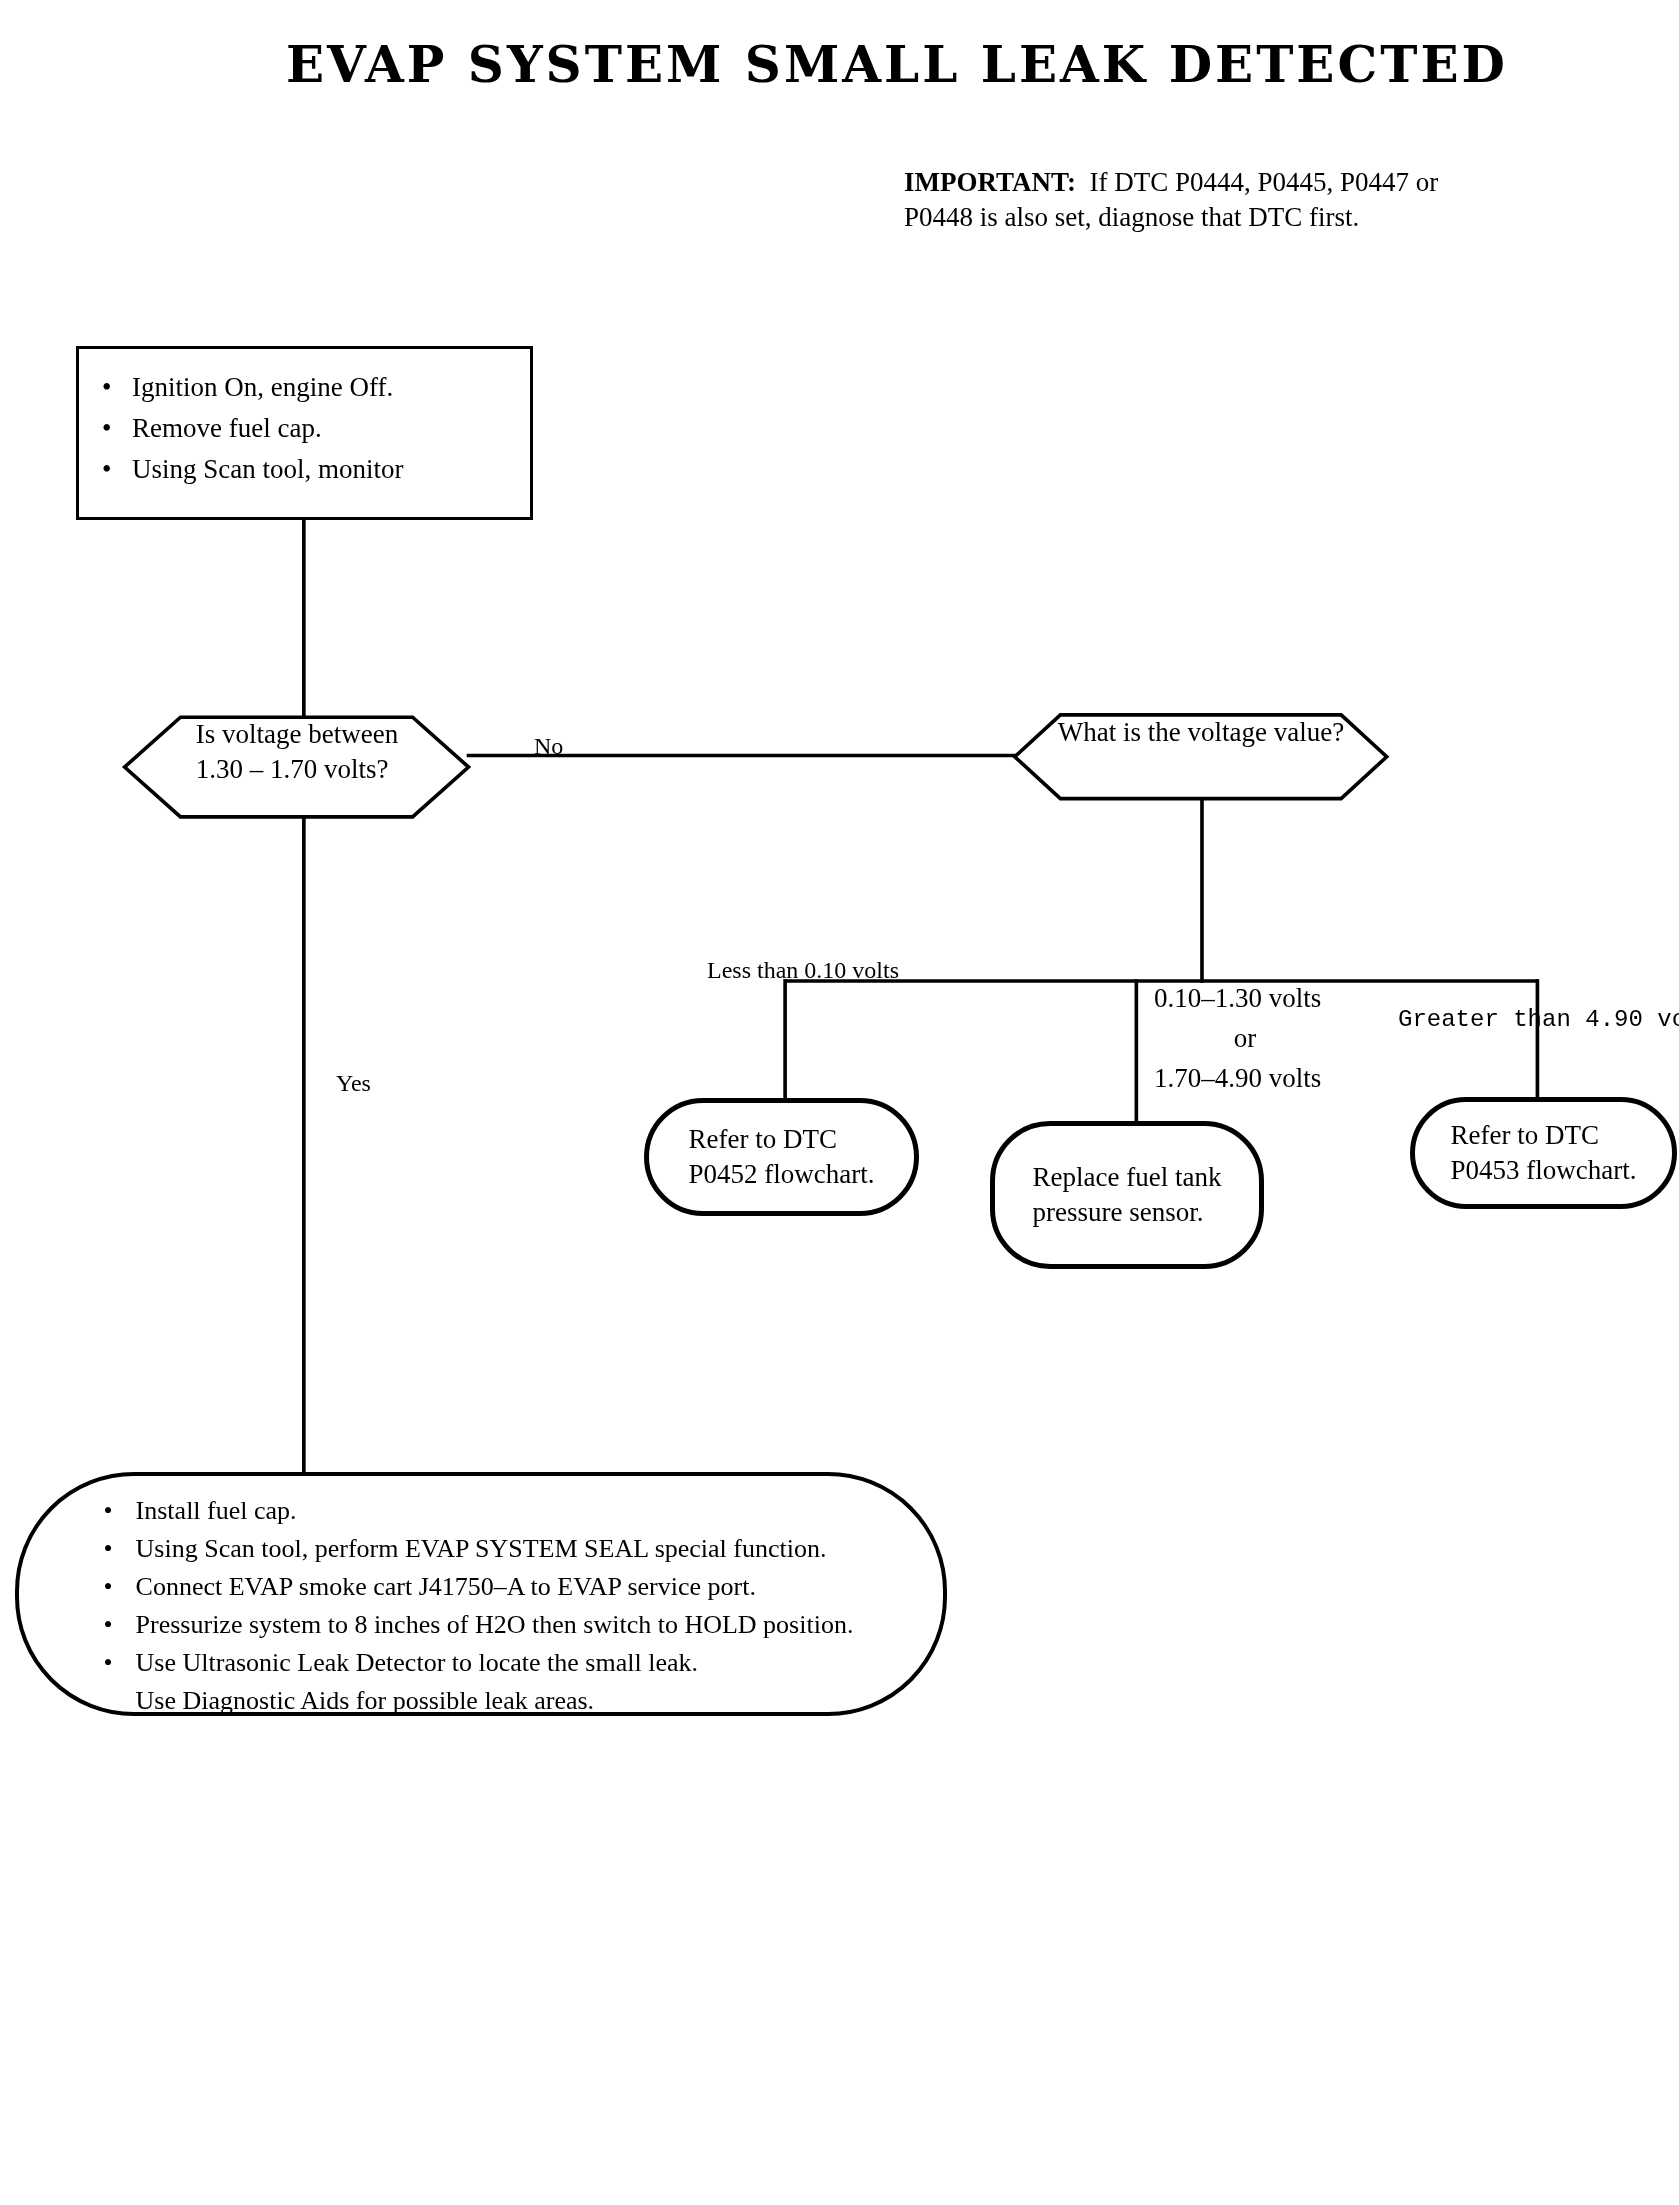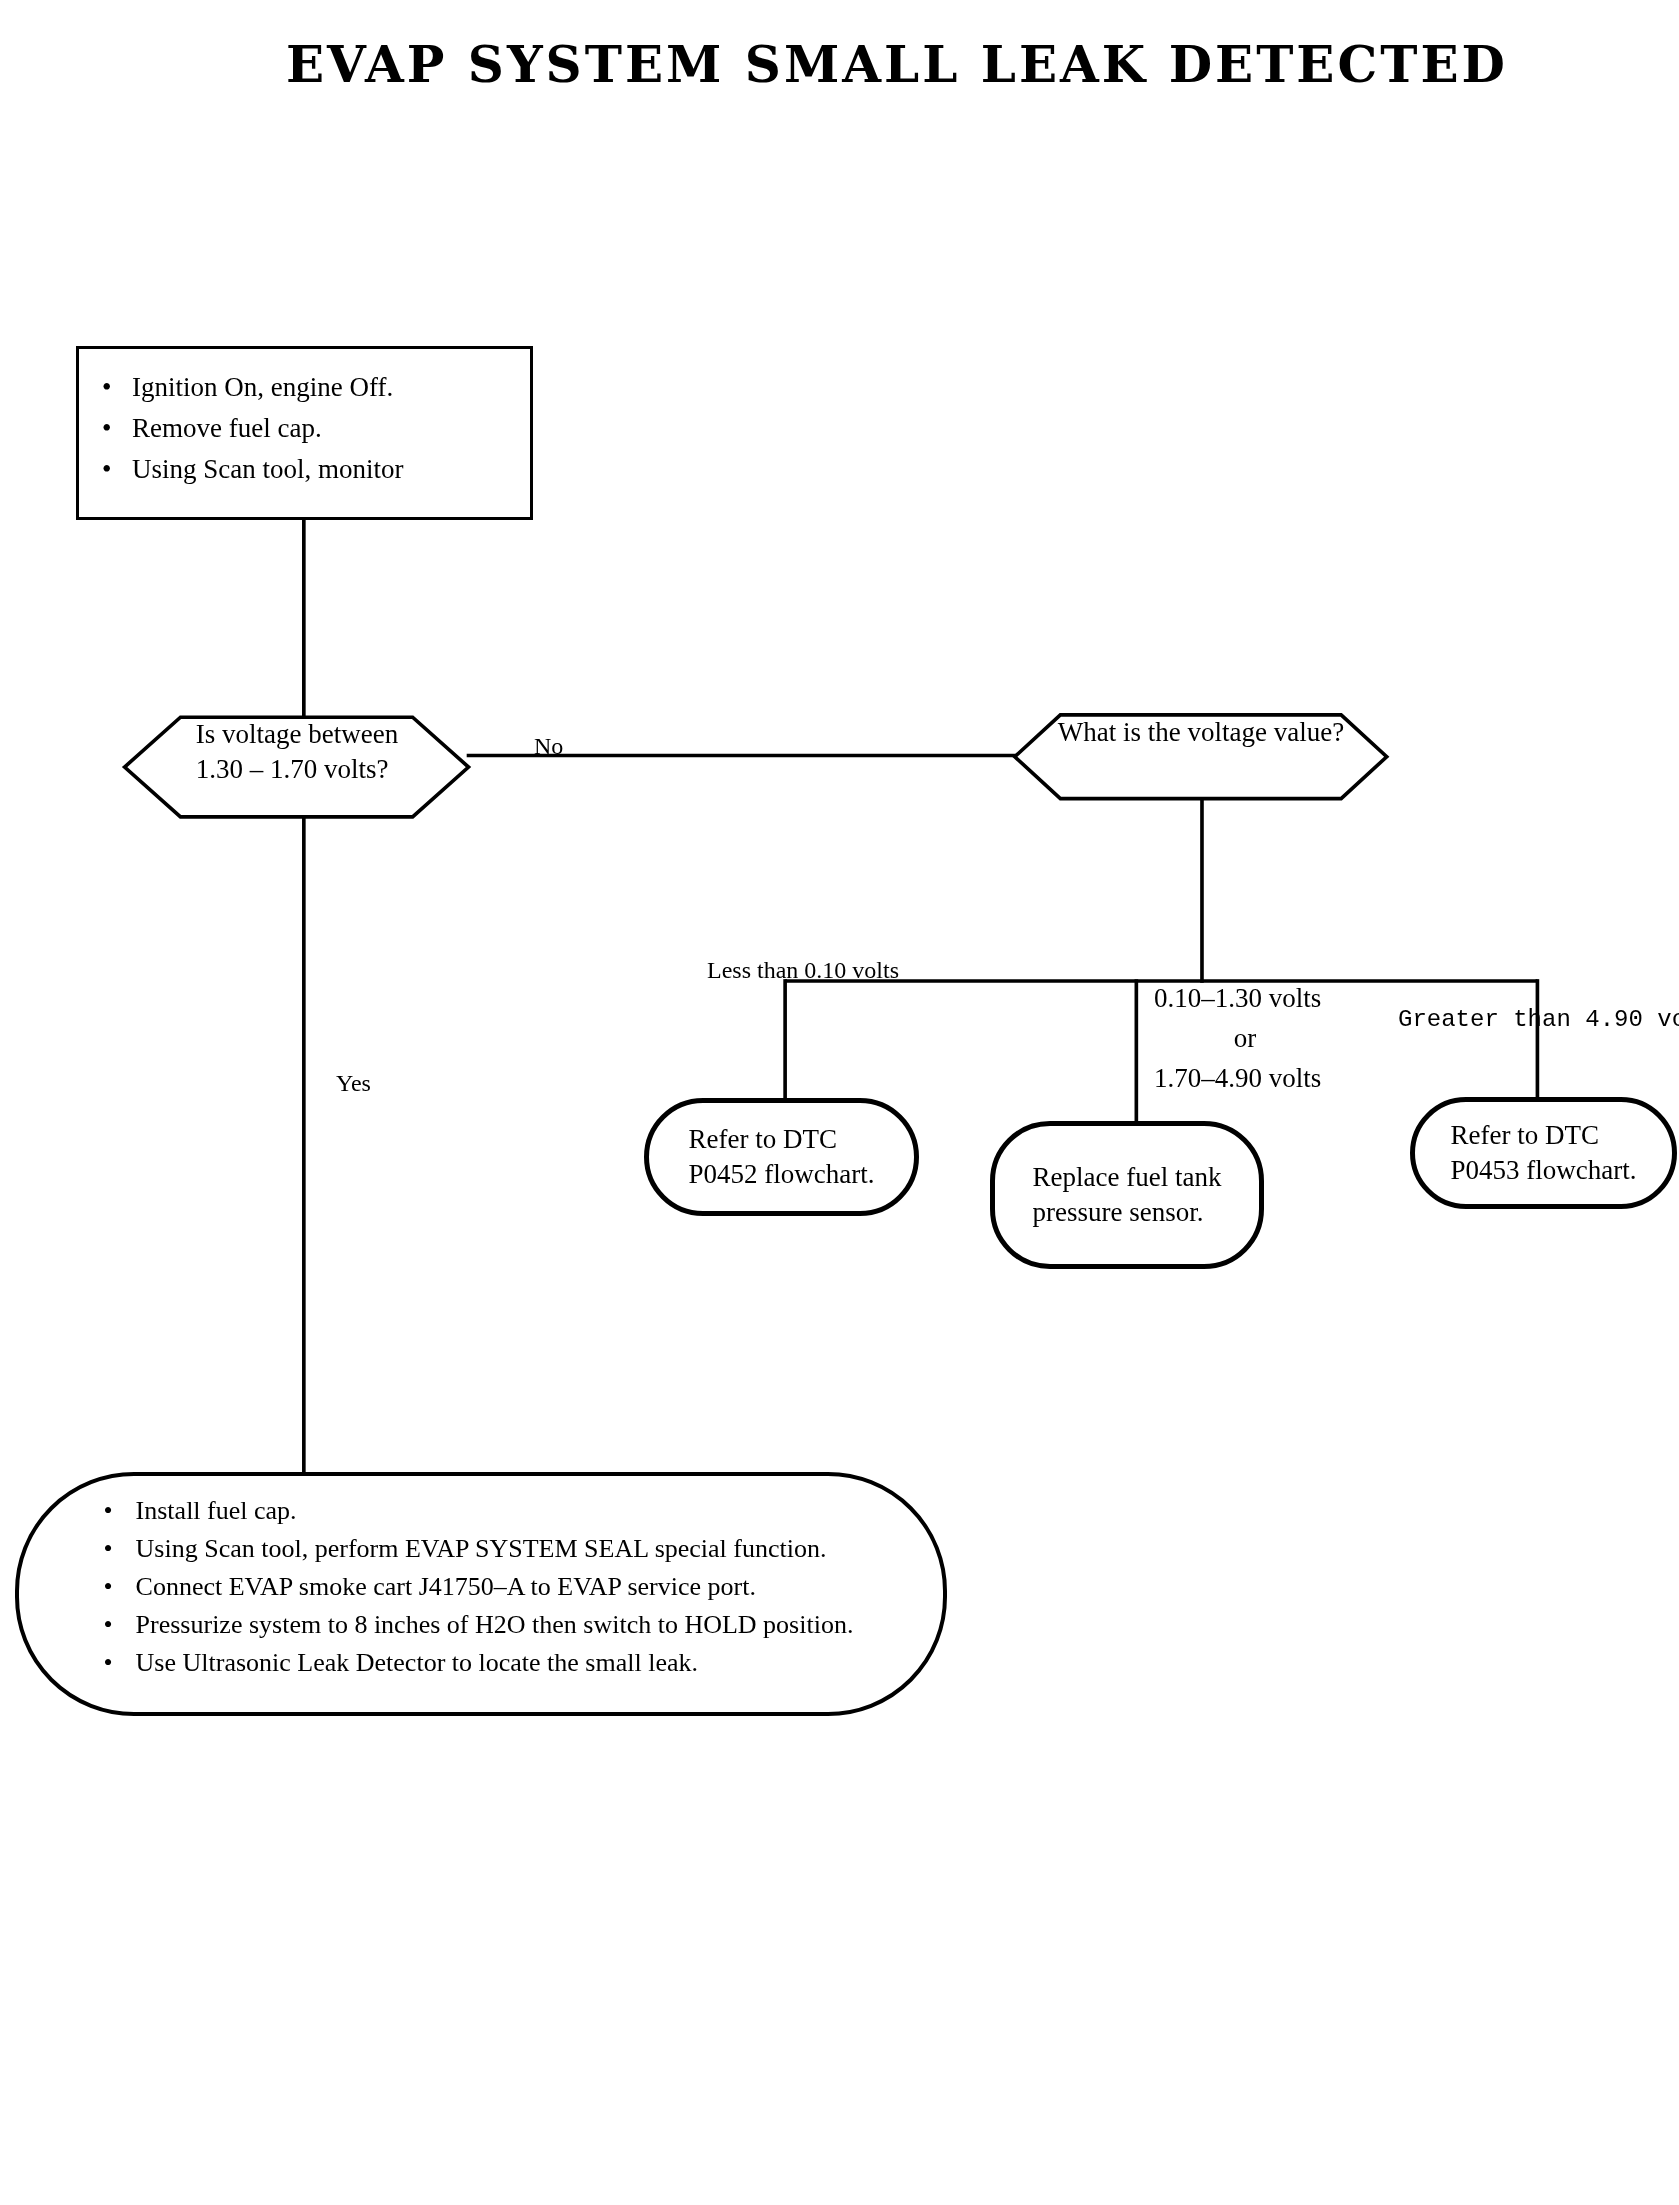--- a/index.html
+++ b/index.html
@@ -72,20 +72,24 @@
   .lbl-mid { left: 1154px; top: 978px; width: 182px; line-height: 40px; font-size: 27px; }
   .lbl-mid .or-line { text-align: center; }
 </style>
 </head>
 <body>
 
 <div class="page">
 
   <div class="abs title">EVAP SYSTEM SMALL LEAK DETECTED</div>
 
+  <div class="abs important">
+    <div><span class="lbl">IMPORTANT:</span>&nbsp;&nbsp;<span>If DTC P0444, P0445, P0447 or</span></div>
+    <div>P0448 is also set, diagnose that DTC first.</div>
+  </div>
 
   <svg class="abs wires" width="1679" height="2205" viewBox="0 0 2763 3628">
     <line x1="500" y1="854" x2="500" y2="1182"></line>
     <line x1="768" y1="1243" x2="1673" y2="1243"></line>
     <line x1="500" y1="1340" x2="500" y2="2426"></line>
     <line x1="1978" y1="1312" x2="1978" y2="1617"></line>
     <line x1="1292" y1="1614" x2="2530" y2="1614"></line>
     <line x1="1292" y1="1611" x2="1292" y2="1810"></line>
     <line x1="1870" y1="1611" x2="1870" y2="1848"></line>
     <line x1="2530" y1="1611" x2="2530" y2="1808"></line>
@@ -165,16 +169,20 @@
       <span>Connect EVAP smoke cart J41750–A to EVAP service port.</span>
     </div>
     <div class="bline">
       <span class="marker">•</span>
       <span>Pressurize system to 8 inches of H2O then switch to HOLD position.</span>
     </div>
     <div class="bline">
       <span class="marker">•</span>
       <span>Use Ultrasonic Leak Detector to locate the small leak.</span>
     </div>
+    <div class="bline">
+      <span class="marker"></span>
+      <span>Use Diagnostic Aids for possible leak areas.</span>
+    </div>
   </div>
 
 </div>
 
 
 </body></html>

